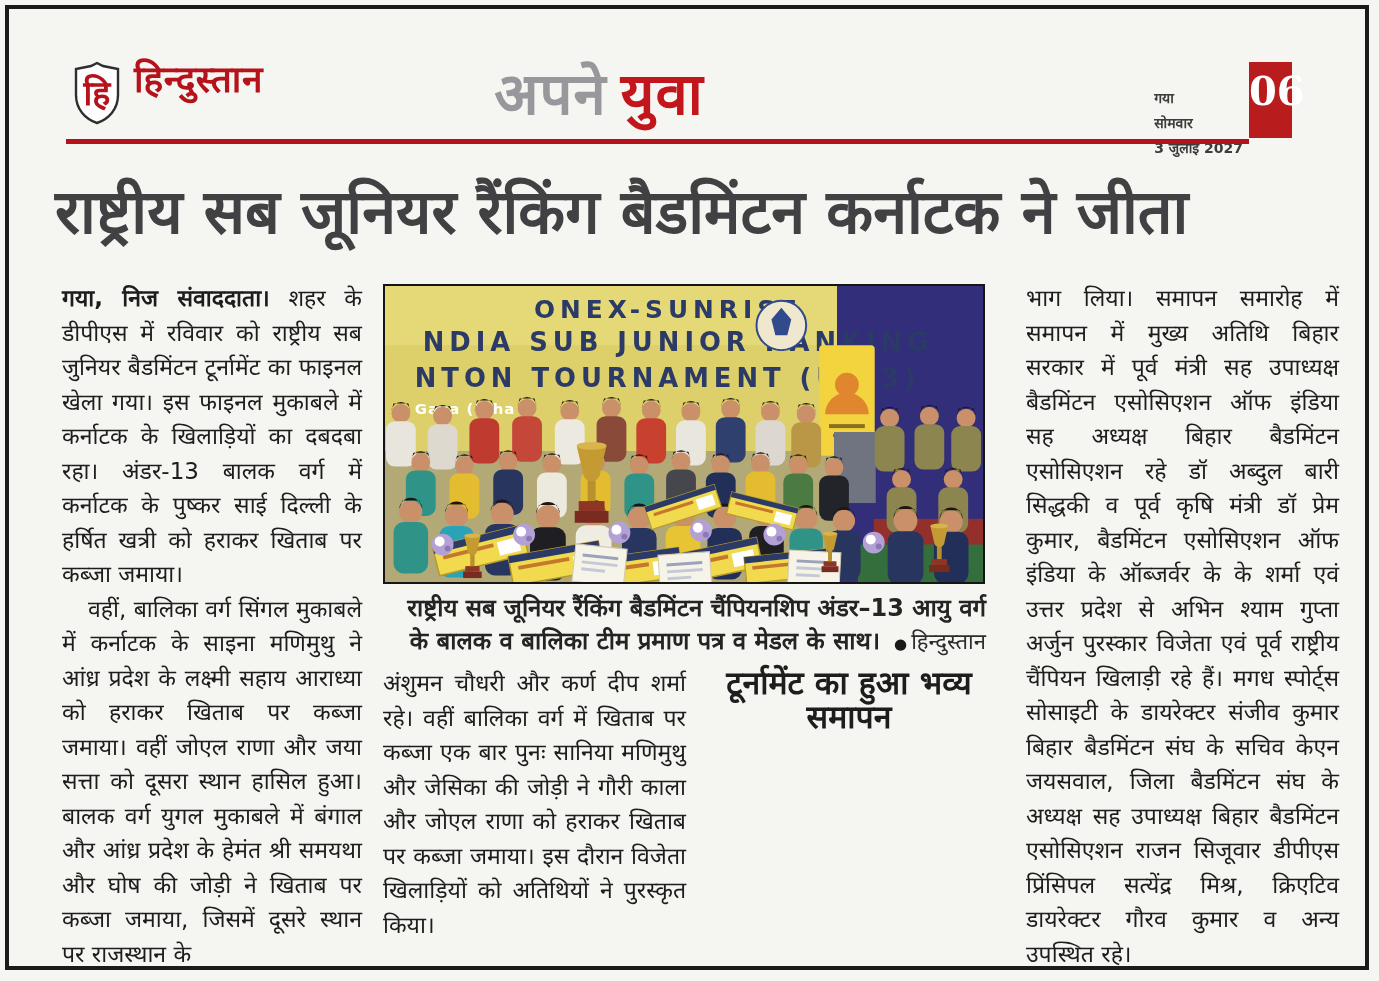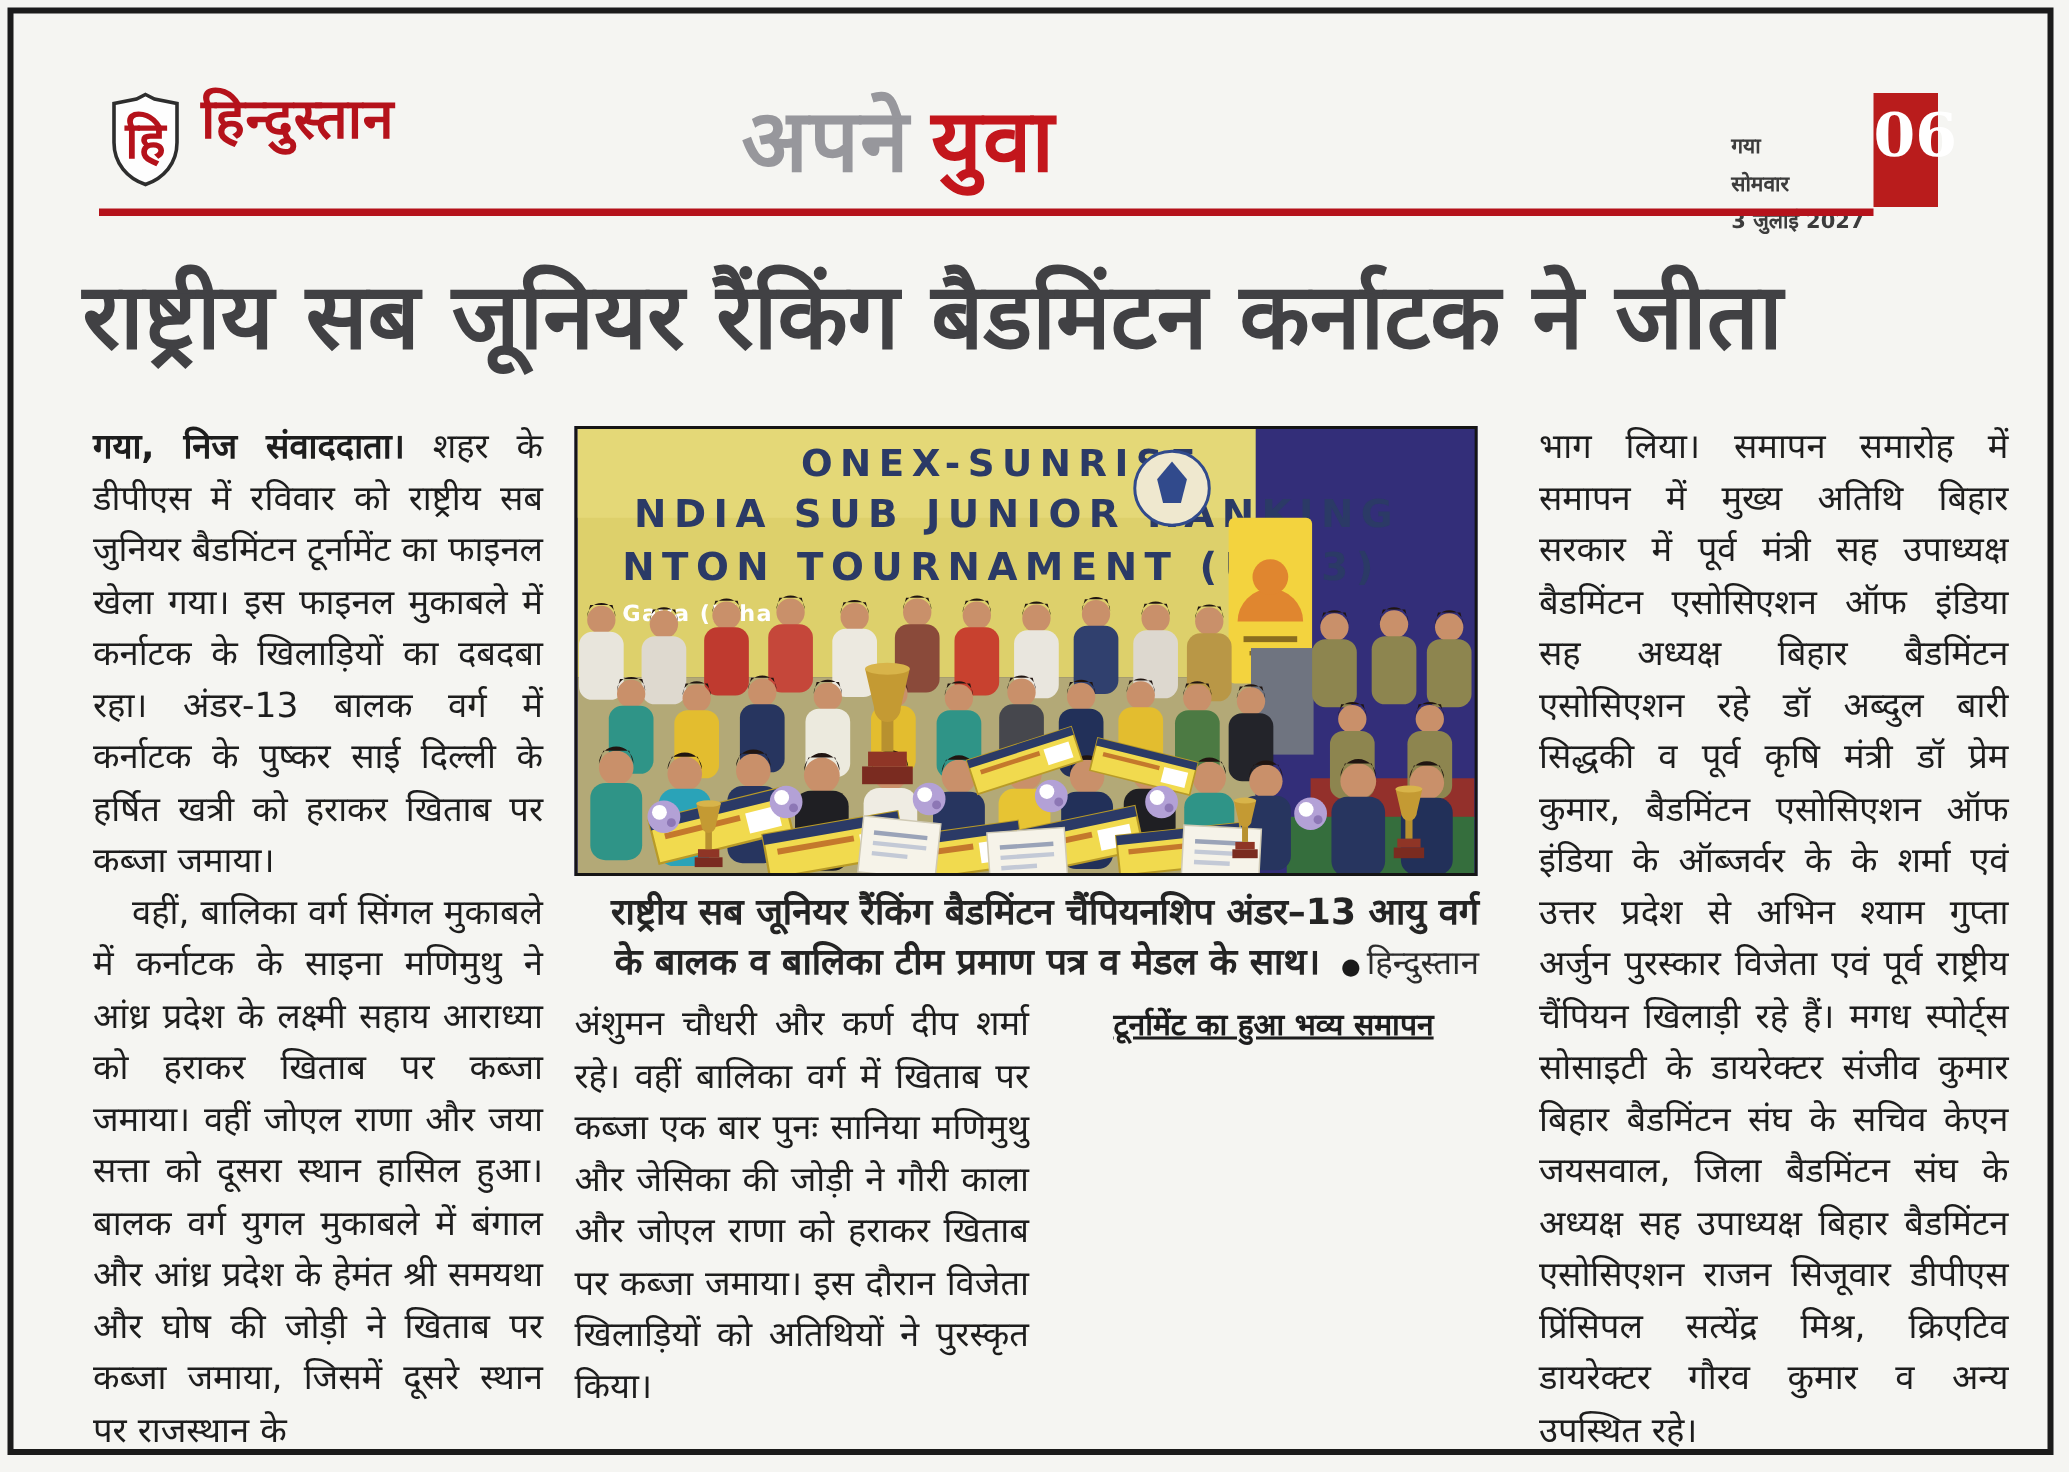--- a/index.html
+++ b/index.html
@@ -40,21 +40,21 @@
   }
   
   .col { position:absolute; font-size:23px; line-height:34.5px; text-align:justify; color:#1d1d1d; }
   .col p { margin:0; }
   .dateline { font-weight:bold; }
   .indent { text-indent:26px; }
   .col1 { left:62px;  top:281px; width:300px; }
   .col2 { left:383px; top:666px; width:303px; }
   .col3 { left:698px; top:666px; width:302px; }
   .col4 { left:1008px;top:281px; width:313px;margin-left:18px; }
-  .col3 h3 { margin:0; text-align:center; font-size:20px; font-weight:bold; line-height:34px;text-decoration:underline; }
+  .col3 h3 { margin:0; text-align:center; font-size:32px; font-weight:bold; line-height:34px; }
   
   .photo {
     position:absolute; left:383px; top:284px; width:602px; height:300px;
     border:2px solid #151515; box-sizing:border-box; background:#2f2b6e;
   }
   .photo svg { display:block; width:100%; height:100%; }
   .caption {
     position:absolute; left:386px; top:592px; width:600px;
     font-size:24px; font-weight:bold; line-height:33px; color:#242424; text-align:right;
   }

